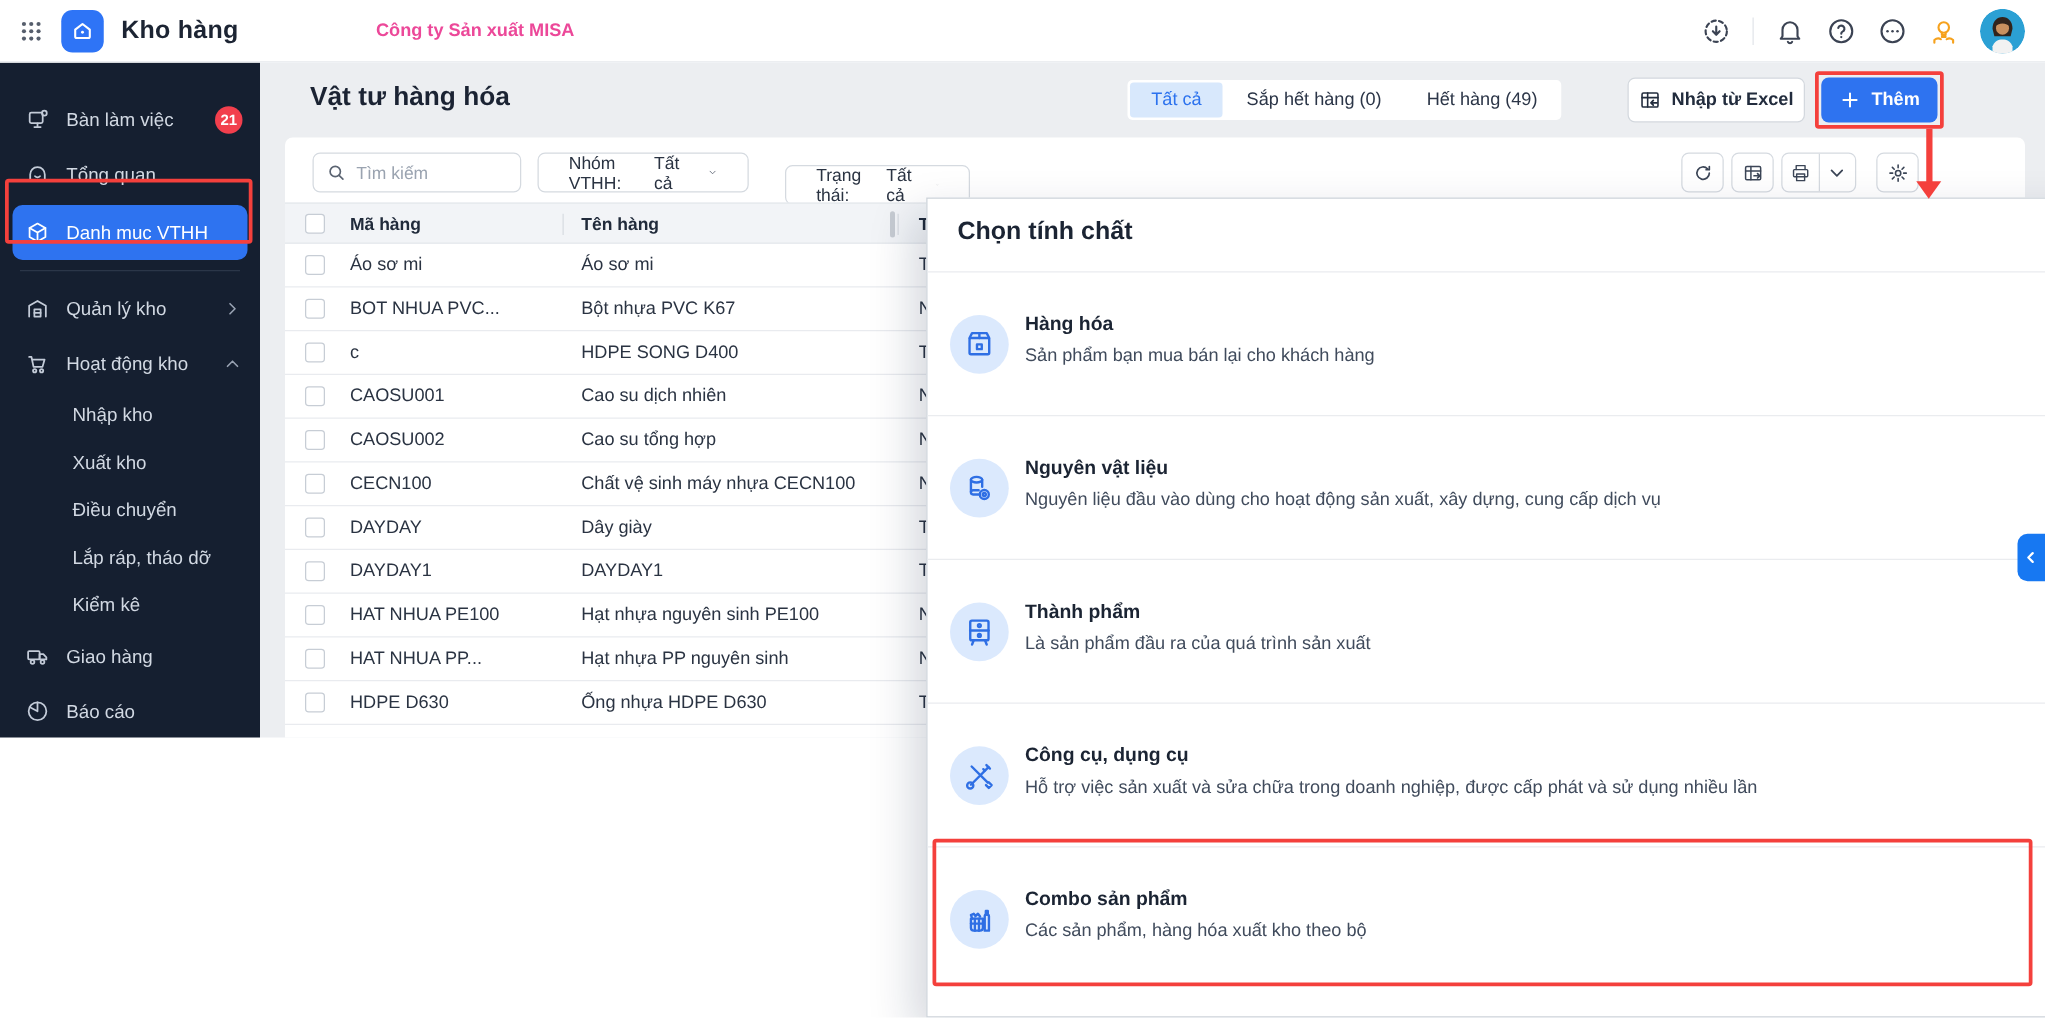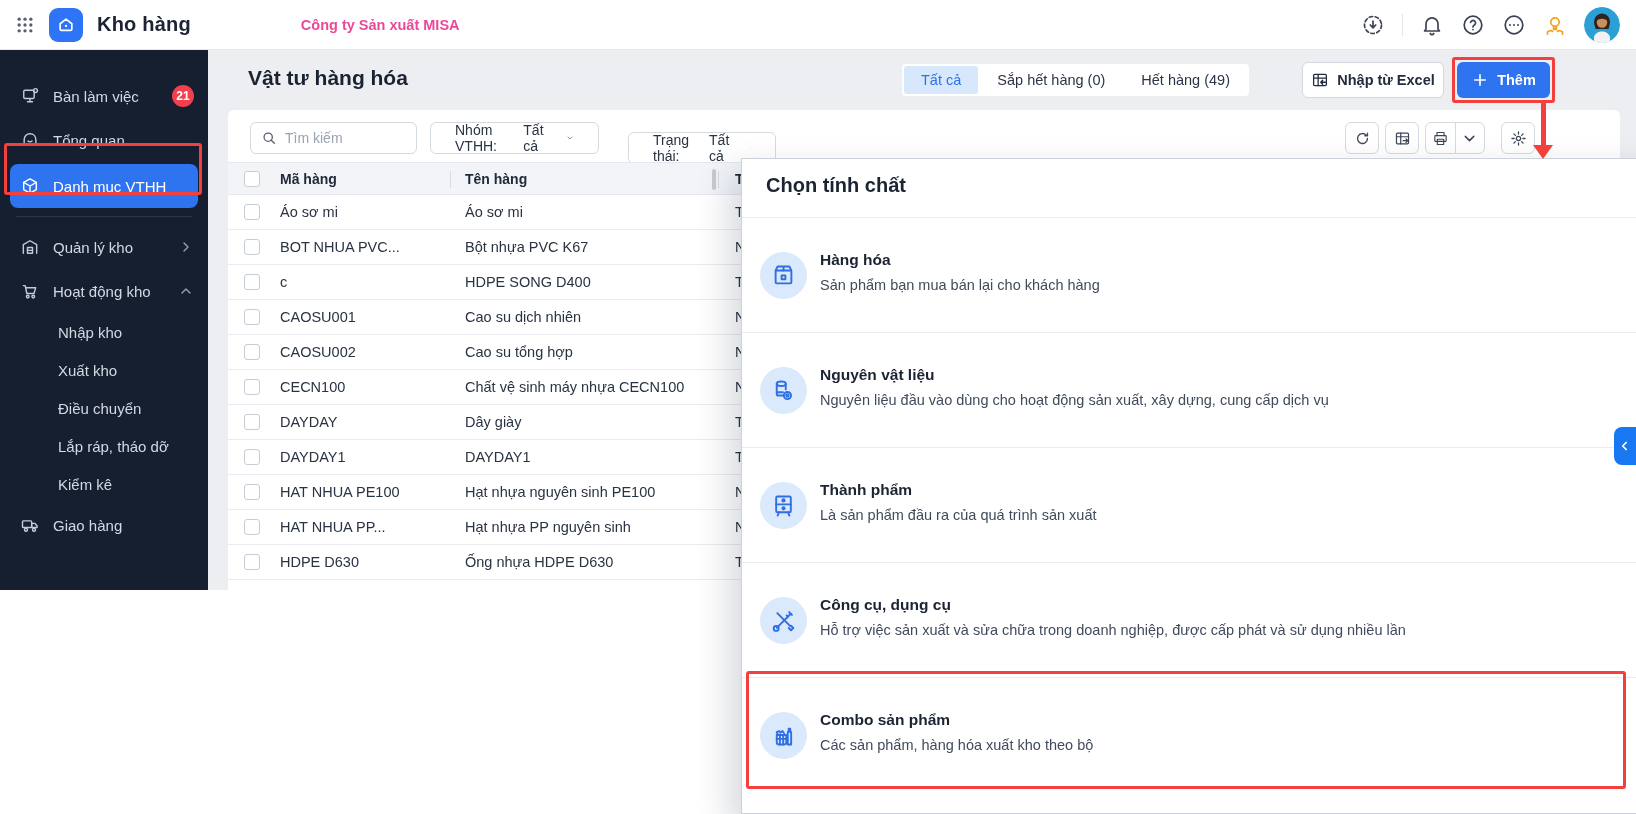--- a/index.html
+++ b/index.html
@@ -273,20 +273,27 @@
       </div>
       <div class="sb-item">
         <span class="sb-icon"><svg viewBox="0 0 24 24" fill="none" stroke="currentColor" stroke-width="1.7" stroke-linecap="round" stroke-linejoin="round">
             <rect x="3" y="7" width="11" height="8" rx="1"></rect>
             <path d="M14 10h3.6L20.5 13v2H14z"></path>
             <circle cx="7.2" cy="17.6" r="1.8"></circle>
             <circle cx="16.8" cy="17.6" r="1.8"></circle>
           </svg></span>
         <span class="sb-label">Giao hàng</span>
       </div>
+      <div class="sb-item">
+        <span class="sb-icon"><svg viewBox="0 0 24 24" fill="none" stroke="currentColor" stroke-width="1.7" stroke-linecap="round" stroke-linejoin="round">
+            <circle cx="12" cy="12" r="8.5"></circle>
+            <path d="M12 12V3.5M12 12 4.8 8.2"></path>
+          </svg></span>
+        <span class="sb-label">Báo cáo</span>
+      </div>
     </div>
 
   <div class="page">
     <div class="pg-title">Vật tư hàng hóa</div>
     <div class="tabs">
         <span class="tab active">Tất cả</span>
         <span class="tab">Sắp hết hàng (0)</span>
         <span class="tab">Hết hàng (49)</span>
       </div>
 

